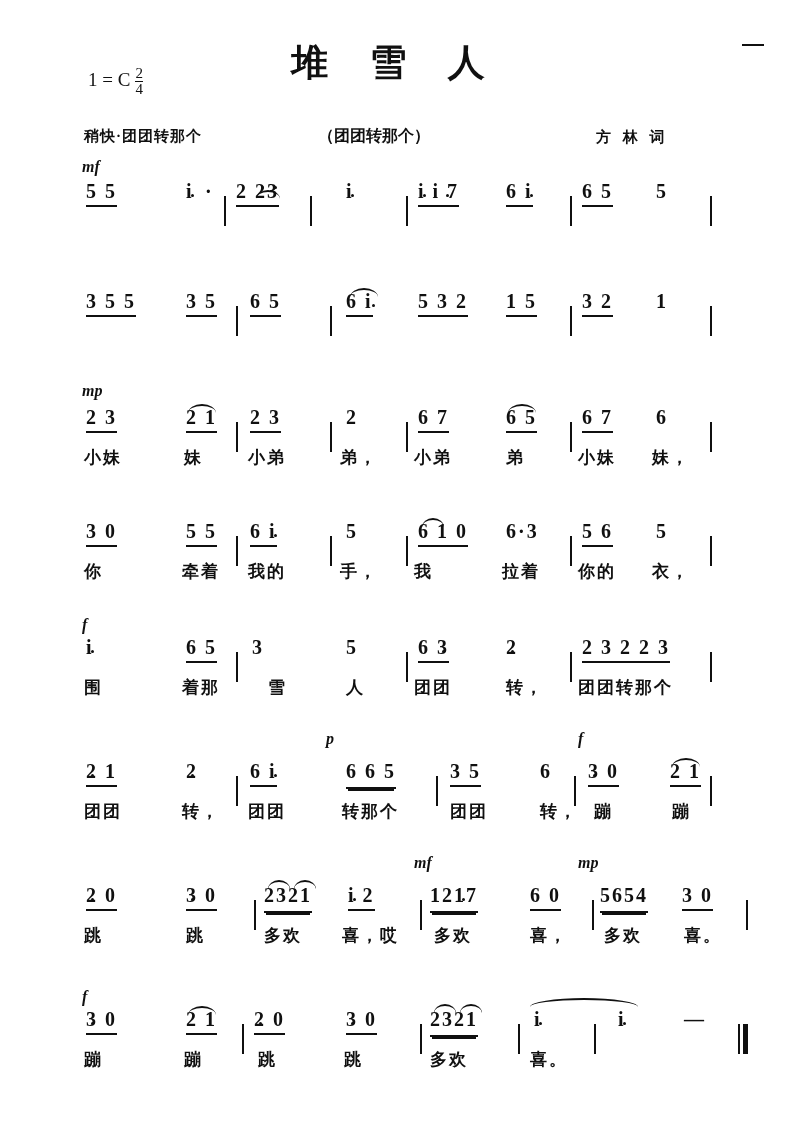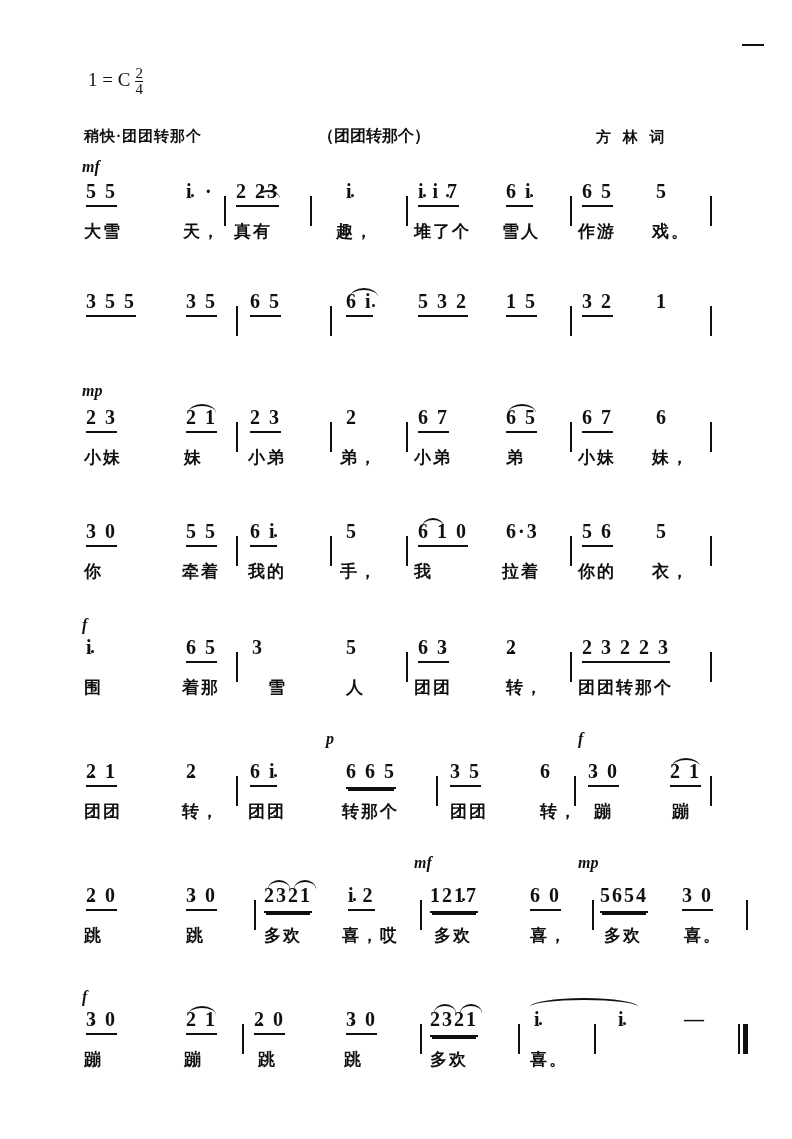--- a/index.html
+++ b/index.html
@@ -164,20 +164,21 @@
     background: #101010;
   }
 </style>
 </head>
 <body>
 
 <div class="page">
 
   <div class="corner"></div>
 
+  <div class="title">堆 雪 人</div>
 
   <div class="keysig">
     <span>1 = C</span>
     <span class="frac">
       <span class="num">2</span>
       <span class="den">4</span>
     </span>
   </div>
 
   <div class="tempo">稍快·团团转那个</div>
@@ -203,30 +204,20 @@
         <div class="bar" style="left:328px;"></div>
         <div class="cell ul1" style="left:340px;">i i 7</div>
         <div class="dotover" style="left:345px; top:14px;"></div>
         <div class="dotover" style="left:368px; top:14px;"></div>
         <div class="cell ul1" style="left:428px;">6 i</div>
         <div class="dotover" style="left:452px; top:14px;"></div>
         <div class="bar" style="left:492px;"></div>
         <div class="cell ul1" style="left:504px;">6 5</div>
         <div class="cell" style="left:578px;">5</div>
         <div class="bar" style="left:632px;"></div>
-      </div>
-      <div class="lyr">
-        <div class="lcell" style="left:6px;">大雪</div>
-        <div class="lcell" style="left:105px;">天，</div>
-        <div class="lcell" style="left:156px;">真有</div>
-        <div class="lcell" style="left:258px;">趣，</div>
-        <div class="lcell" style="left:336px;">堆了个</div>
-        <div class="lcell" style="left:424px;">雪人</div>
-        <div class="lcell" style="left:500px;">作游</div>
-        <div class="lcell" style="left:574px;">戏。</div>
       </div>
     </div>
   </div>
 
   <div class="system" style="top:272px;">
     <div class="row">
       <div class="notes">
         <div class="cell ul1" style="left:8px;">3 5 5</div>
         <div class="cell ul1" style="left:108px;">3 5</div>
         <div class="bar" style="left:158px;"></div>

